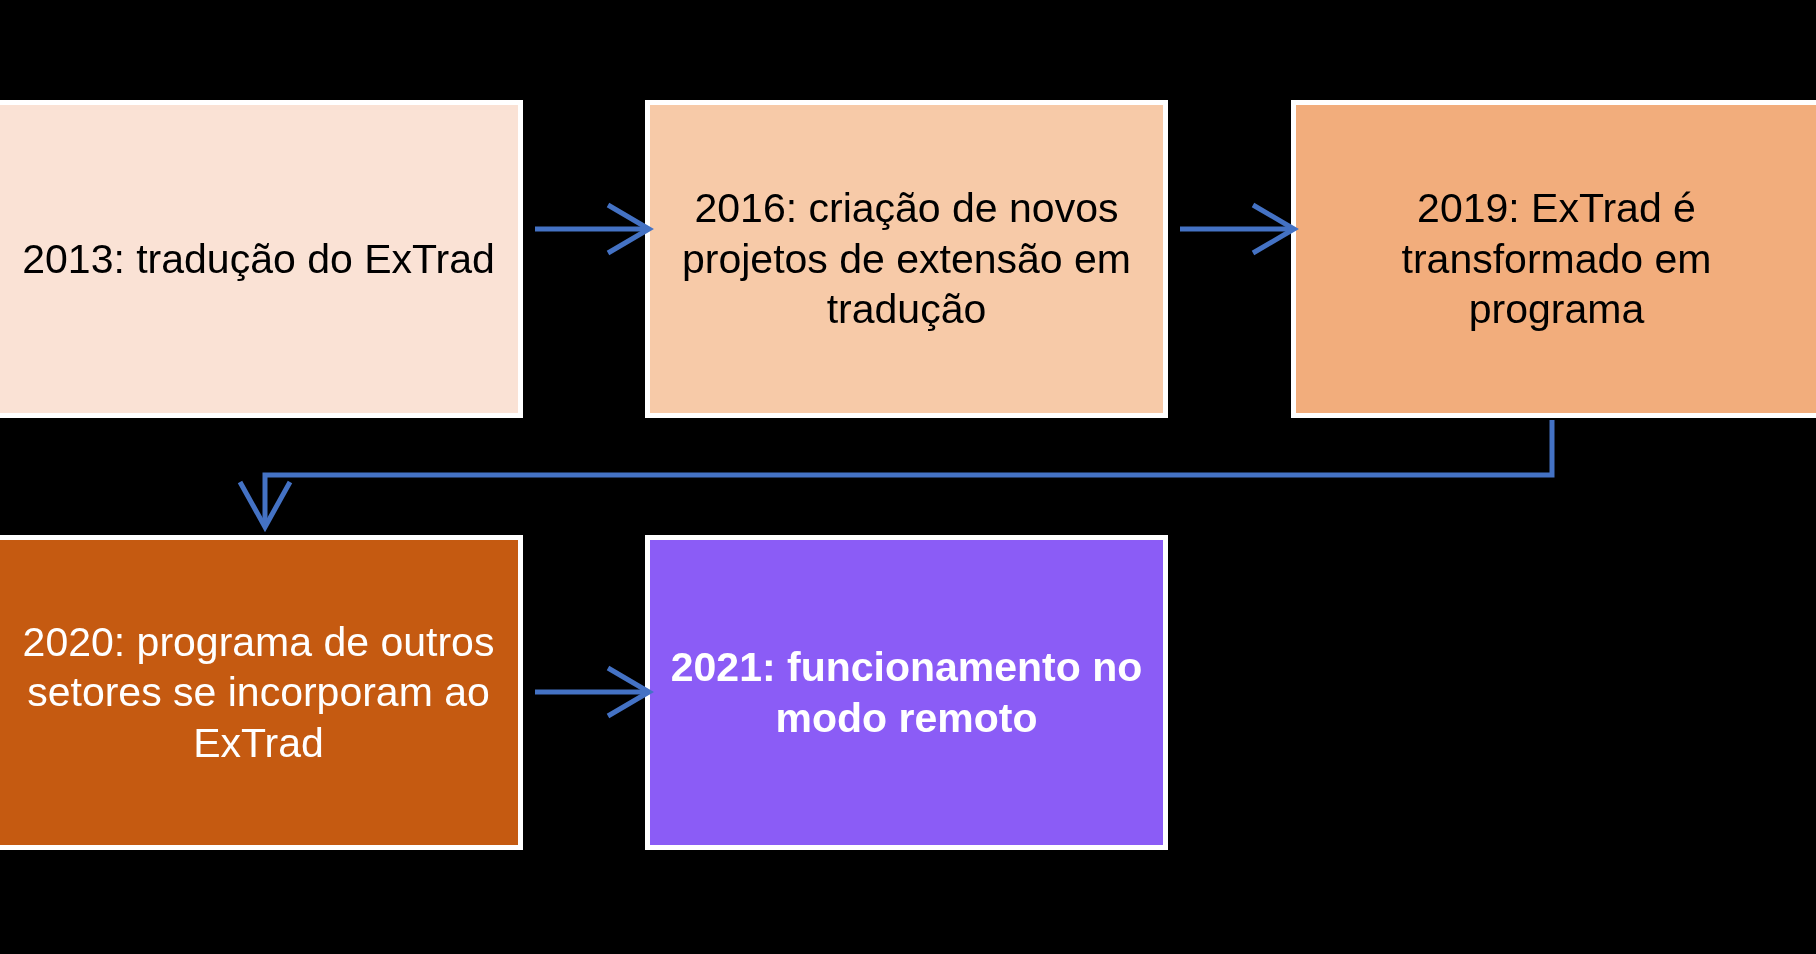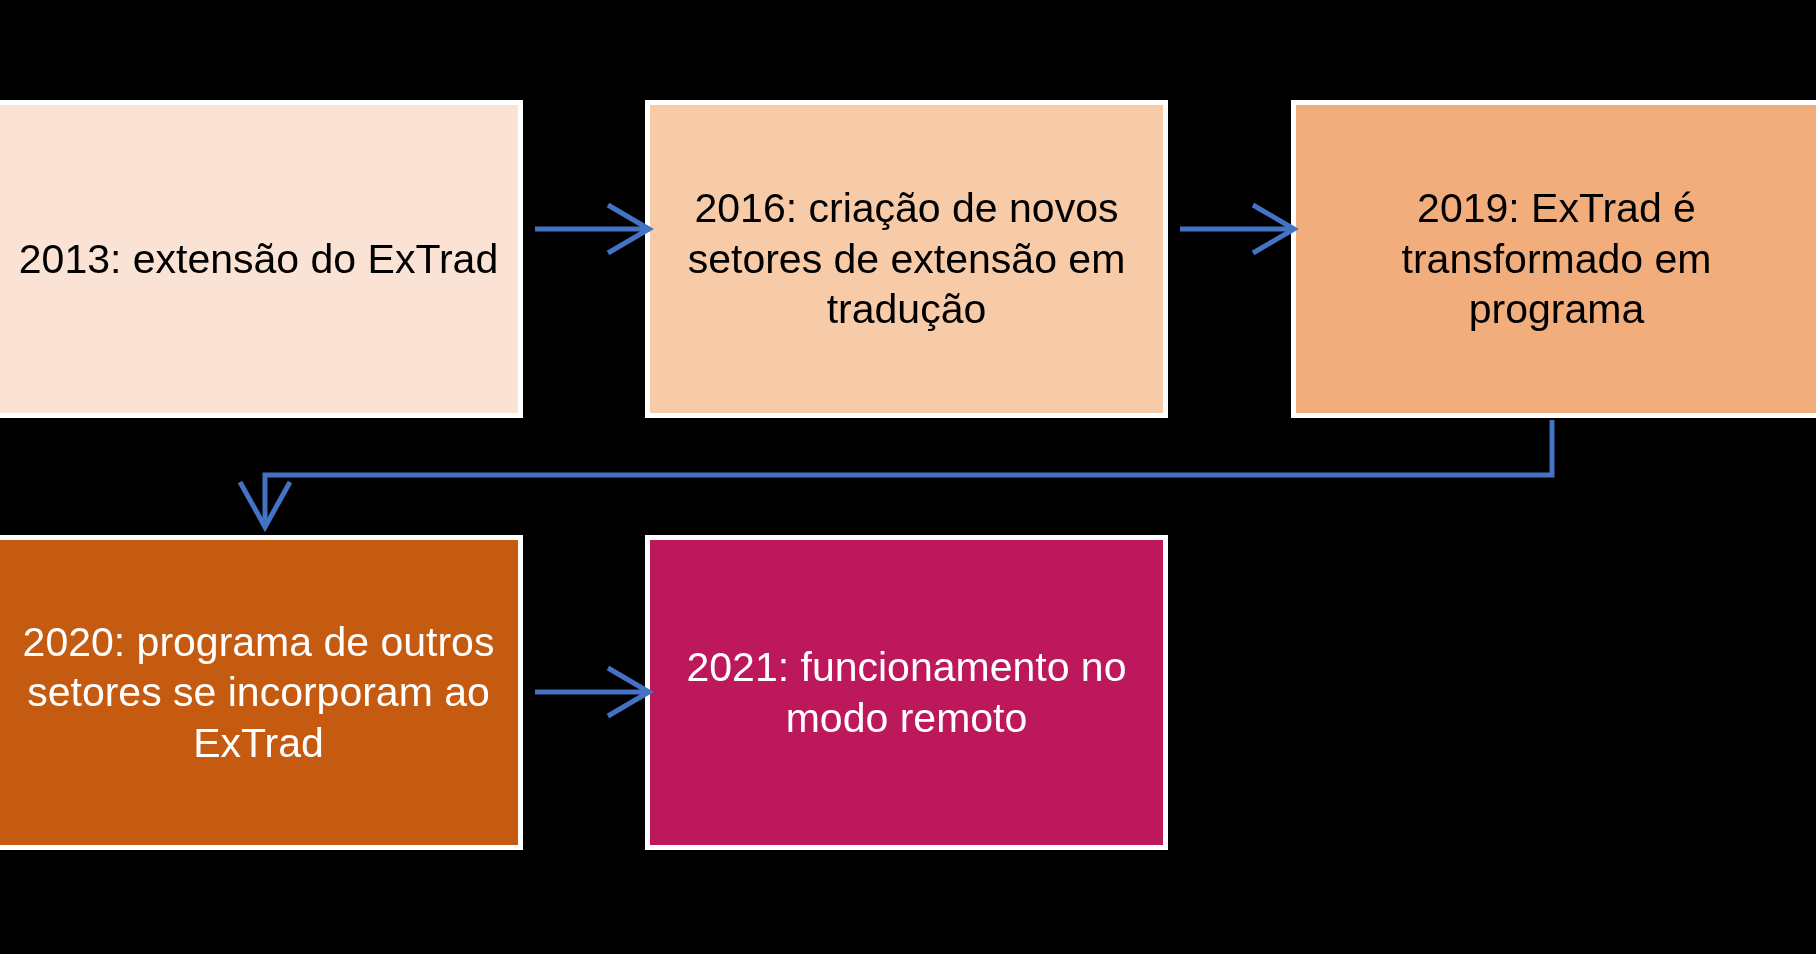--- a/index.html
+++ b/index.html
@@ -22,35 +22,35 @@
     color:#000000;
   }
 
   
   #node-2013{ left:-6px;  top:100px; width:529px; height:318px; background:#FAE2D5; }
   #node-2016{ left:645px; top:100px; width:523px; height:318px; background:#F7CAA8; }
   #node-2019{ left:1291px;top:100px; width:531px; height:318px; background:#F2AD7C; }
 
   
   #node-2020{ left:-6px;  top:535px; width:529px; height:315px; background:#C55A11; color:#FFFFFF; }
-  #node-2021{ left:645px; top:535px; width:523px; height:315px; background:#be185d; color:#FFFFFF; }
+  #node-2021{ left:645px; top:535px; width:523px; height:315px; background:#8b5cf6; color:#FFFFFF;font-weight:bold; }
 
   .connector{ position:absolute; left:0; top:0; width:1816px; height:954px; pointer-events:none; }
 </style>
 </head>
 <body>
 
 <div id="stage">
 
   <div class="node" id="node-2013">
-    <span>2013: extensão do ExTrad</span>
+    <span>2013: tradução do ExTrad</span>
   </div>
 
   <div class="node" id="node-2016">
-    <span>2016: criação de novos setores de extensão em tradução</span>
+    <span>2016: criação de novos projetos de extensão em tradução</span>
   </div>
 
   <div class="node" id="node-2019">
     <span>2019: ExTrad é transformado em programa</span>
   </div>
 
   <div class="node" id="node-2020">
     <span>2020: programa de outros setores se incorporam ao ExTrad</span>
   </div>
 

